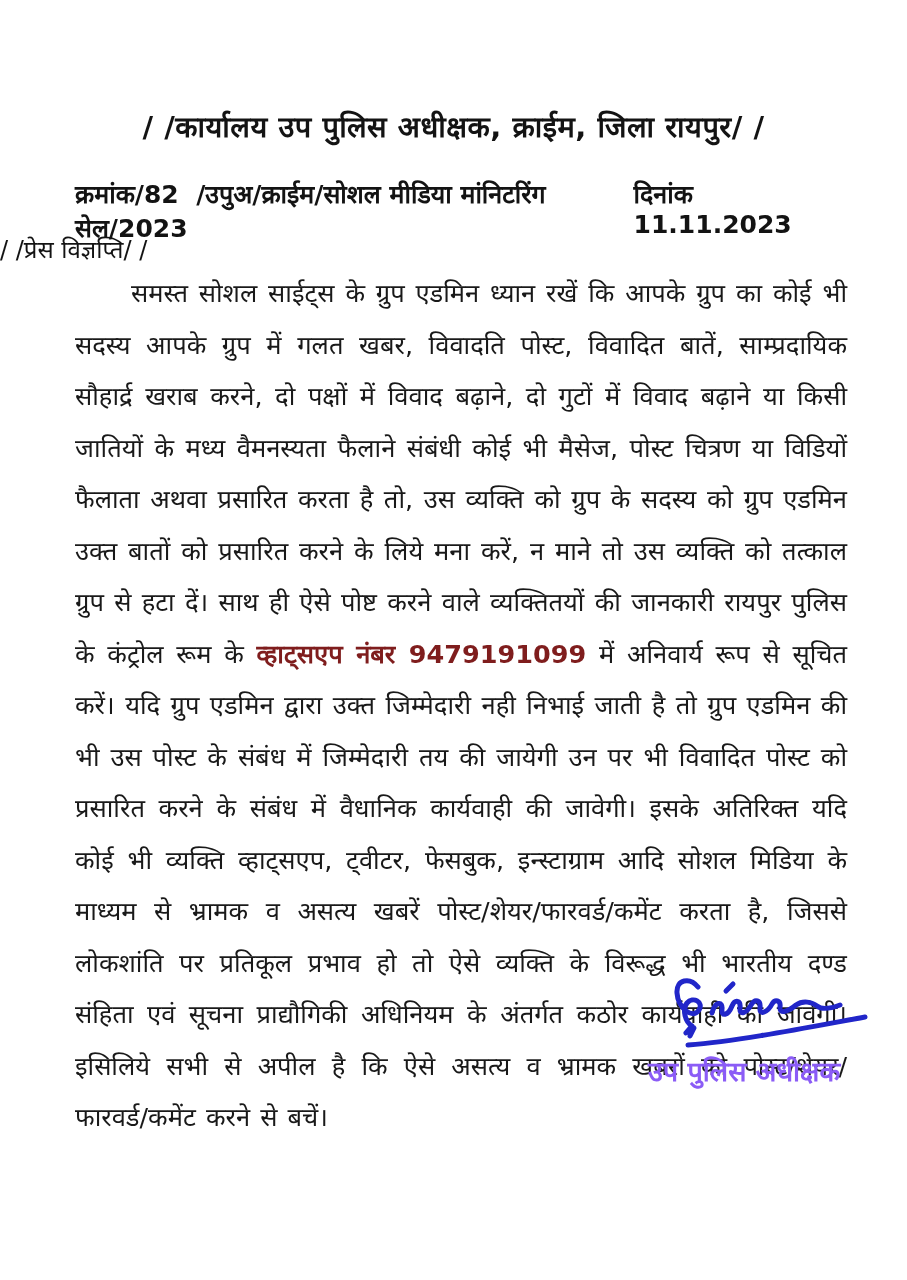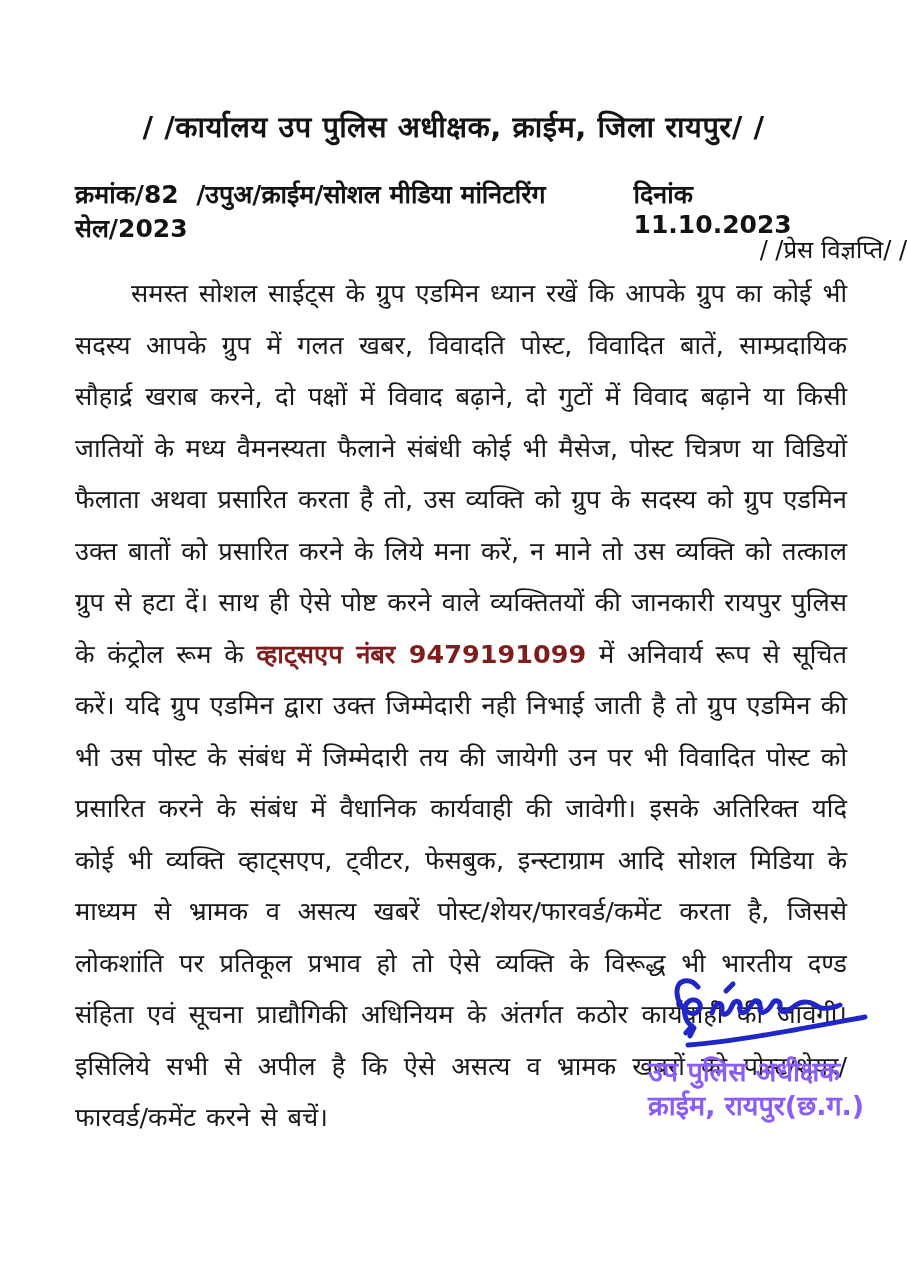--- a/index.html
+++ b/index.html
@@ -37,21 +37,21 @@
     align-items: baseline;
     font-size: 25px;
     font-weight: bold;
     white-space: pre-wrap;
   }
   .press-heading {
     position: absolute;
     top: 232px;
     left: 0;
     right: 0;
-    text-align: right;
+    text-align: left;
     font-size: 24px;
     font-weight: normal;
     white-space: pre-wrap;
   }
   .body-text {
     position: absolute;
     top: 268px;
     left: 75px;
     width: 772px;
     font-size: 25.5px;
@@ -86,37 +86,36 @@
 </style>
 </head>
 <body>
 
 <div class="page">
 
   <div class="doc-title">/ /कार्यालय उप पुलिस अधीक्षक, क्राईम, जिला रायपुर/ /</div>
 
   <div class="ref-line">
     <span>क्रमांक/82  /उपुअ/क्राईम/सोशल मीडिया मांनिटरिंग सेल/2023</span>
-    <span>दिनांक 11.10.2023</span>
+    <span>दिनांक 11.11.2023</span>
   </div>
 
   <div class="press-heading">/ /प्रेस विज्ञप्ति/ /</div>
 
   <div class="body-text">
     <span>समस्त सोशल साईट्स के ग्रुप एडमिन ध्यान रखें कि आपके ग्रुप का कोई भी सदस्य आपके ग्रुप में गलत खबर, विवादति पोस्ट, विवादित बातें, साम्प्रदायिक सौहार्द्र खराब करने, दो पक्षों में विवाद बढ़ाने, दो गुटों में विवाद बढ़ाने या किसी जातियों के मध्य वैमनस्यता फैलाने संबंधी कोई भी मैसेज, पोस्ट चित्रण या विडियों फैलाता अथवा प्रसारित करता है तो, उस व्यक्ति को ग्रुप के सदस्य को ग्रुप एडमिन उक्त बातों को प्रसारित करने के लिये मना करें, न माने तो उस व्यक्ति को तत्काल ग्रुप से हटा दें। साथ ही ऐसे पोष्ट करने वाले व्यक्तितयों की जानकारी रायपुर पुलिस के कंट्रोल रूम के </span><span class="bold-run">व्हाट्सएप नंबर 9479191099</span><span> में अनिवार्य रूप से सूचित करें। यदि ग्रुप एडमिन द्वारा उक्त जिम्मेदारी नही निभाई जाती है तो ग्रुप एडमिन की भी उस पोस्ट के संबंध में जिम्मेदारी तय की जायेगी उन पर भी विवादित पोस्ट को प्रसारित करने के संबंध में वैधानिक कार्यवाही की जावेगी। इसके अतिरिक्त यदि कोई भी व्यक्ति व्हाट्सएप, ट्वीटर, फेसबुक, इन्स्टाग्राम आदि सोशल मिडिया के माध्यम से भ्रामक व असत्य खबरें पोस्ट/शेयर/फारवर्ड/कमेंट करता है, जिससे लोकशांति पर प्रतिकूल प्रभाव हो तो ऐसे व्यक्ति के विरूद्ध भी भारतीय दण्ड संहिता एवं सूचना प्राद्यौगिकी अधिनियम के अंतर्गत कठोर कार्यवाही की जावेगी। इसिलिये सभी से अपील है कि ऐसे असत्य व भ्रामक खबरों को पोस्ट/शेयर/फारवर्ड/कमेंट करने से बचें।</span>
   </div>
 
   <div class="signature-block">
     <svg class="signature-svg" width="210" height="78" viewBox="0 0 210 78" xmlns="http://www.w3.org/2000/svg">
       <g fill="none" stroke="#2126c9" stroke-width="5" stroke-linecap="round" stroke-linejoin="round">
         <path d="M38 12 C30 2 16 4 17 18 C18 33 33 45 39 35 C44 27 33 21 27 28 C22 34 25 47 32 51 L26 58 L34 53 L30 61"></path>
         <path d="M52 38 C55 26 63 26 62 34 C61 42 68 41 72 31 C75 24 81 25 80 33 C79 41 87 38 91 30 C95 23 101 25 100 33 C99 41 108 37 112 29 C115 24 121 25 120 32 C119 40 129 36 136 30 C143 25 152 27 157 31 C162 35 172 33 180 30"></path>
         <path d="M66 16 L73 9"></path>
         <path d="M28 70 C80 66 150 52 205 42"></path>
       </g>
     </svg>
     <div class="signatory">
       <div>उप पुलिस अधीक्षक</div>
-      <div>क्राईम, रायपुर(छ.ग.)</div>
     </div>
   </div>
 
 </div>
 
 </body></html>

